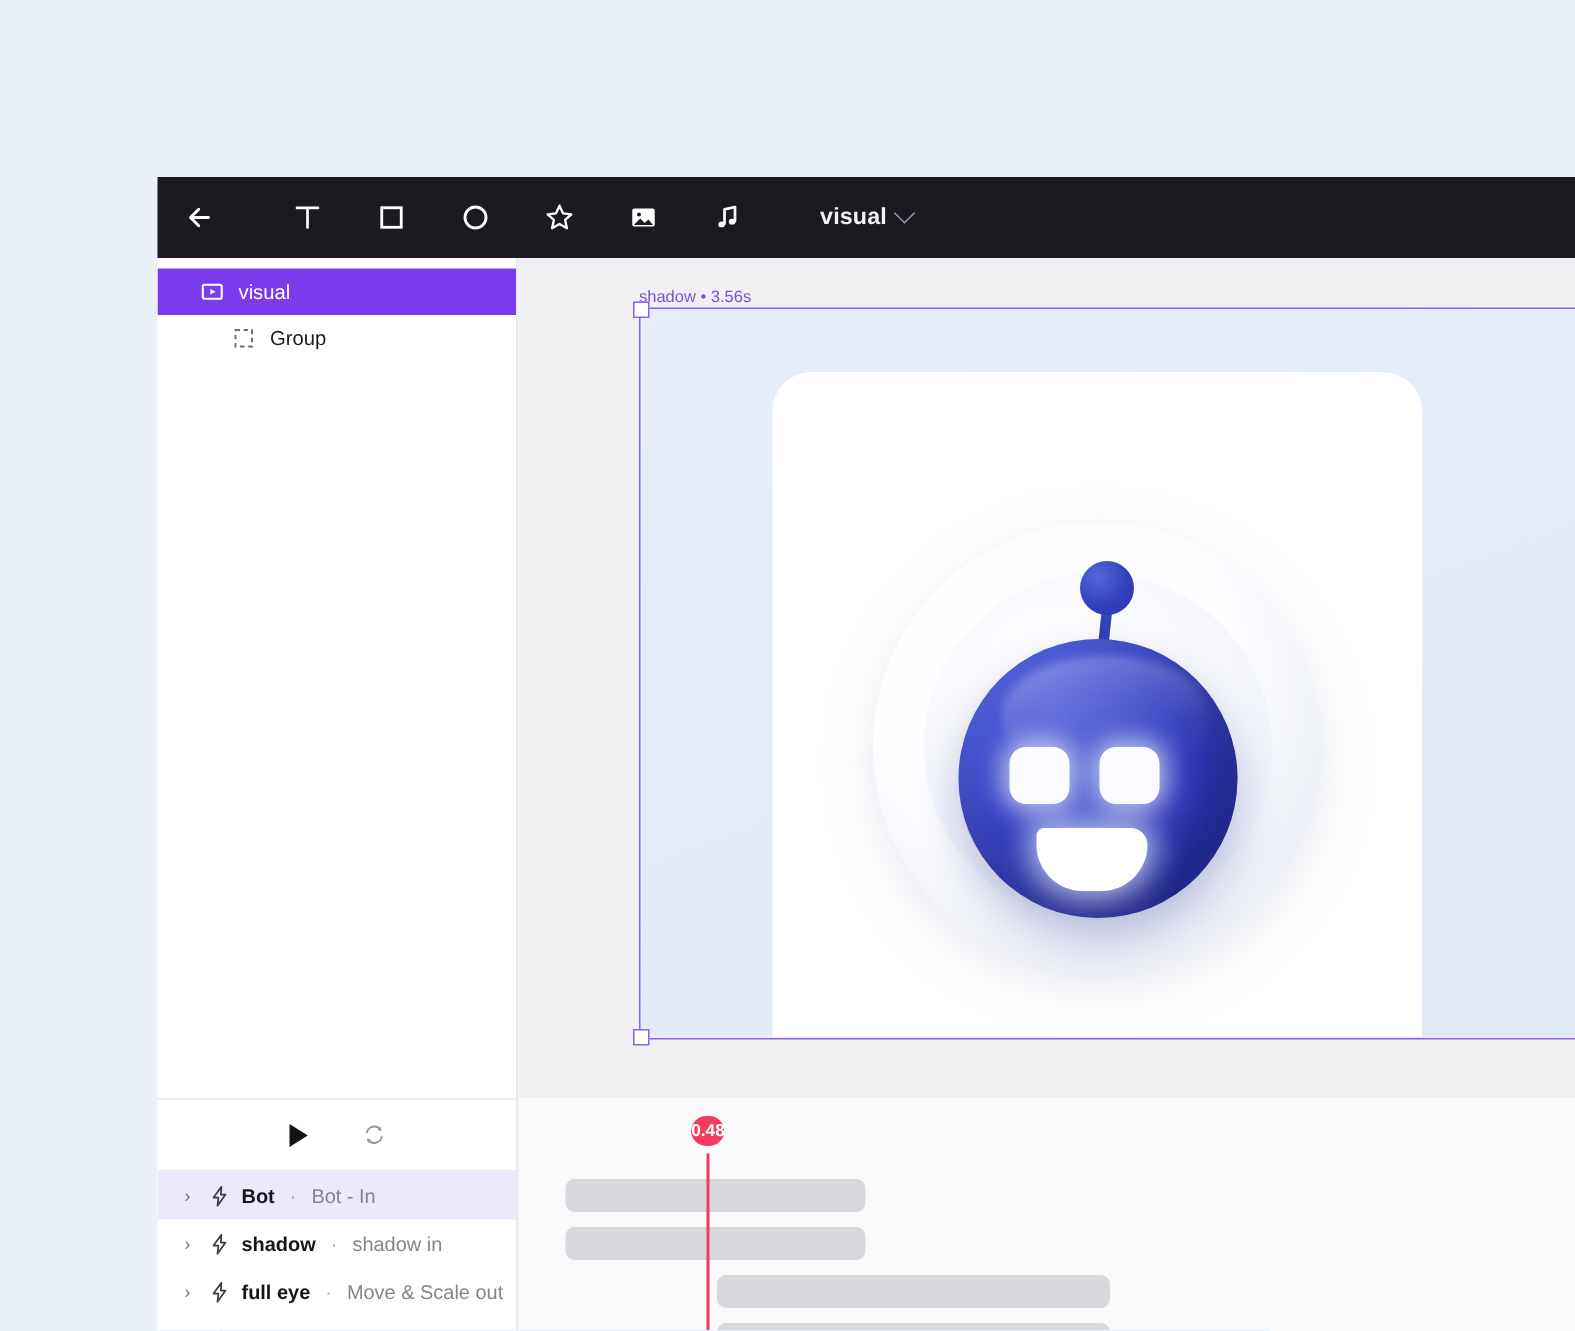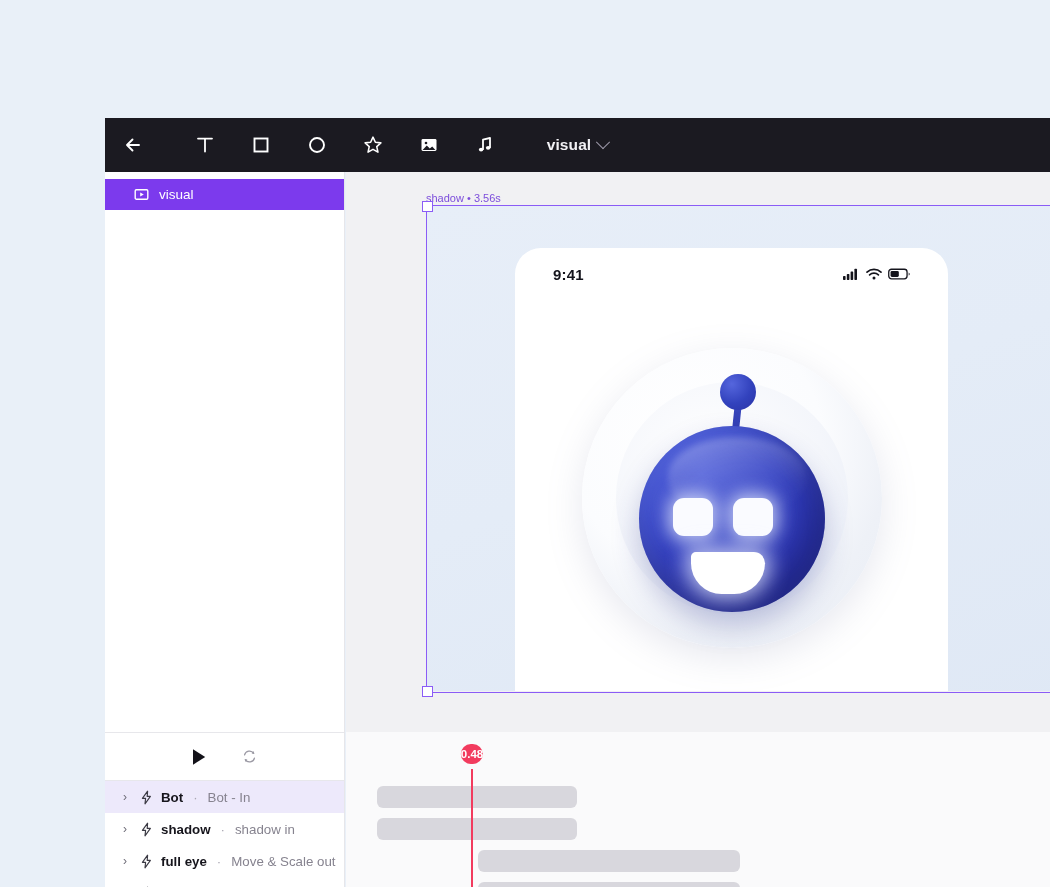--- a/index.html
+++ b/index.html
@@ -445,20 +445,28 @@
 
     <div class="layers-tree">
       <div class="tree-row selected">
         <span class="tree-icon">
           <svg width="15" height="15" viewBox="0 0 15 15">
             <rect x="1.2" y="2.8" width="12.6" height="9.4" rx="1.2" stroke="#fff" stroke-width="1.4" fill="none"></rect>
             <path d="M6.2 5.6l3.6 1.9-3.6 1.9z" fill="#fff"></path>
           </svg>
         </span>
         <span>visual</span>
+      </div>
+      <div class="tree-row indent">
+        <span class="tree-icon">
+          <svg width="15" height="15" viewBox="0 0 15 15">
+            <rect x="2" y="2" width="11" height="11" stroke="#6f6d78" stroke-width="1.3" stroke-dasharray="3 2.4" fill="none"></rect>
+          </svg>
+        </span>
+        <span>Group</span>
       </div>
     </div>
 
     <div class="playback-bar">
       <span class="pb-btn">
         <svg width="16" height="18" viewBox="0 0 16 18">
           <path d="M2 1.3l12.2 7.7L2 16.7z" fill="#131219"></path>
         </svg>
       </span>
       <span class="pb-btn">
@@ -517,41 +525,20 @@
         </span>
         <span class="anim-name"></span>
       </div>
     </div>
   </div>
 
   <div class="canvas-area">
 
     <div class="artboard">
       <div class="phone-card">
-        <div class="status-bar">
-          <span class="status-time">9:41</span>
-          <span class="status-icons">
-            <svg width="17" height="12" viewBox="0 0 17 12">
-              <rect x="0" y="8" width="2.6" height="4" rx="0.7" fill="#14141c"></rect>
-              <rect x="3.8" y="6" width="2.6" height="6" rx="0.7" fill="#14141c"></rect>
-              <rect x="7.6" y="3.4" width="2.6" height="8.6" rx="0.7" fill="#14141c"></rect>
-              <rect x="11.4" y="0.8" width="2.6" height="11.2" rx="0.7" fill="#14141c"></rect>
-            </svg>
-            <svg width="16" height="12" viewBox="0 0 16 12">
-              <path d="M1 4.1A10.5 10.5 0 0 1 15 4.1" stroke="#14141c" stroke-width="1.7" fill="none" stroke-linecap="round"></path>
-              <path d="M3.6 6.9A6.6 6.6 0 0 1 12.4 6.9" stroke="#14141c" stroke-width="1.7" fill="none" stroke-linecap="round"></path>
-              <circle cx="8" cy="10.1" r="1.5" fill="#14141c"></circle>
-            </svg>
-            <svg width="22" height="12" viewBox="0 0 24 12">
-              <rect x="0.8" y="0.8" width="20" height="10.4" rx="3" stroke="#14141c" stroke-width="1.4" fill="none"></rect>
-              <rect x="2.8" y="2.8" width="9" height="6.4" rx="1.5" fill="#14141c"></rect>
-              <path d="M22.6 4.3v3.4a1.9 1.9 0 0 0 0-3.4z" fill="#14141c"></path>
-            </svg>
-          </span>
-        </div>
 
         <div class="robot-stage">
           <div class="halo-outer">
             <div class="halo-inner"></div>
             <div class="antenna-stem"></div>
             <div class="antenna-ball"></div>
             <div class="head">
               <div class="head-gloss"></div>
               <div class="eye l"></div>
               <div class="eye r"></div>

